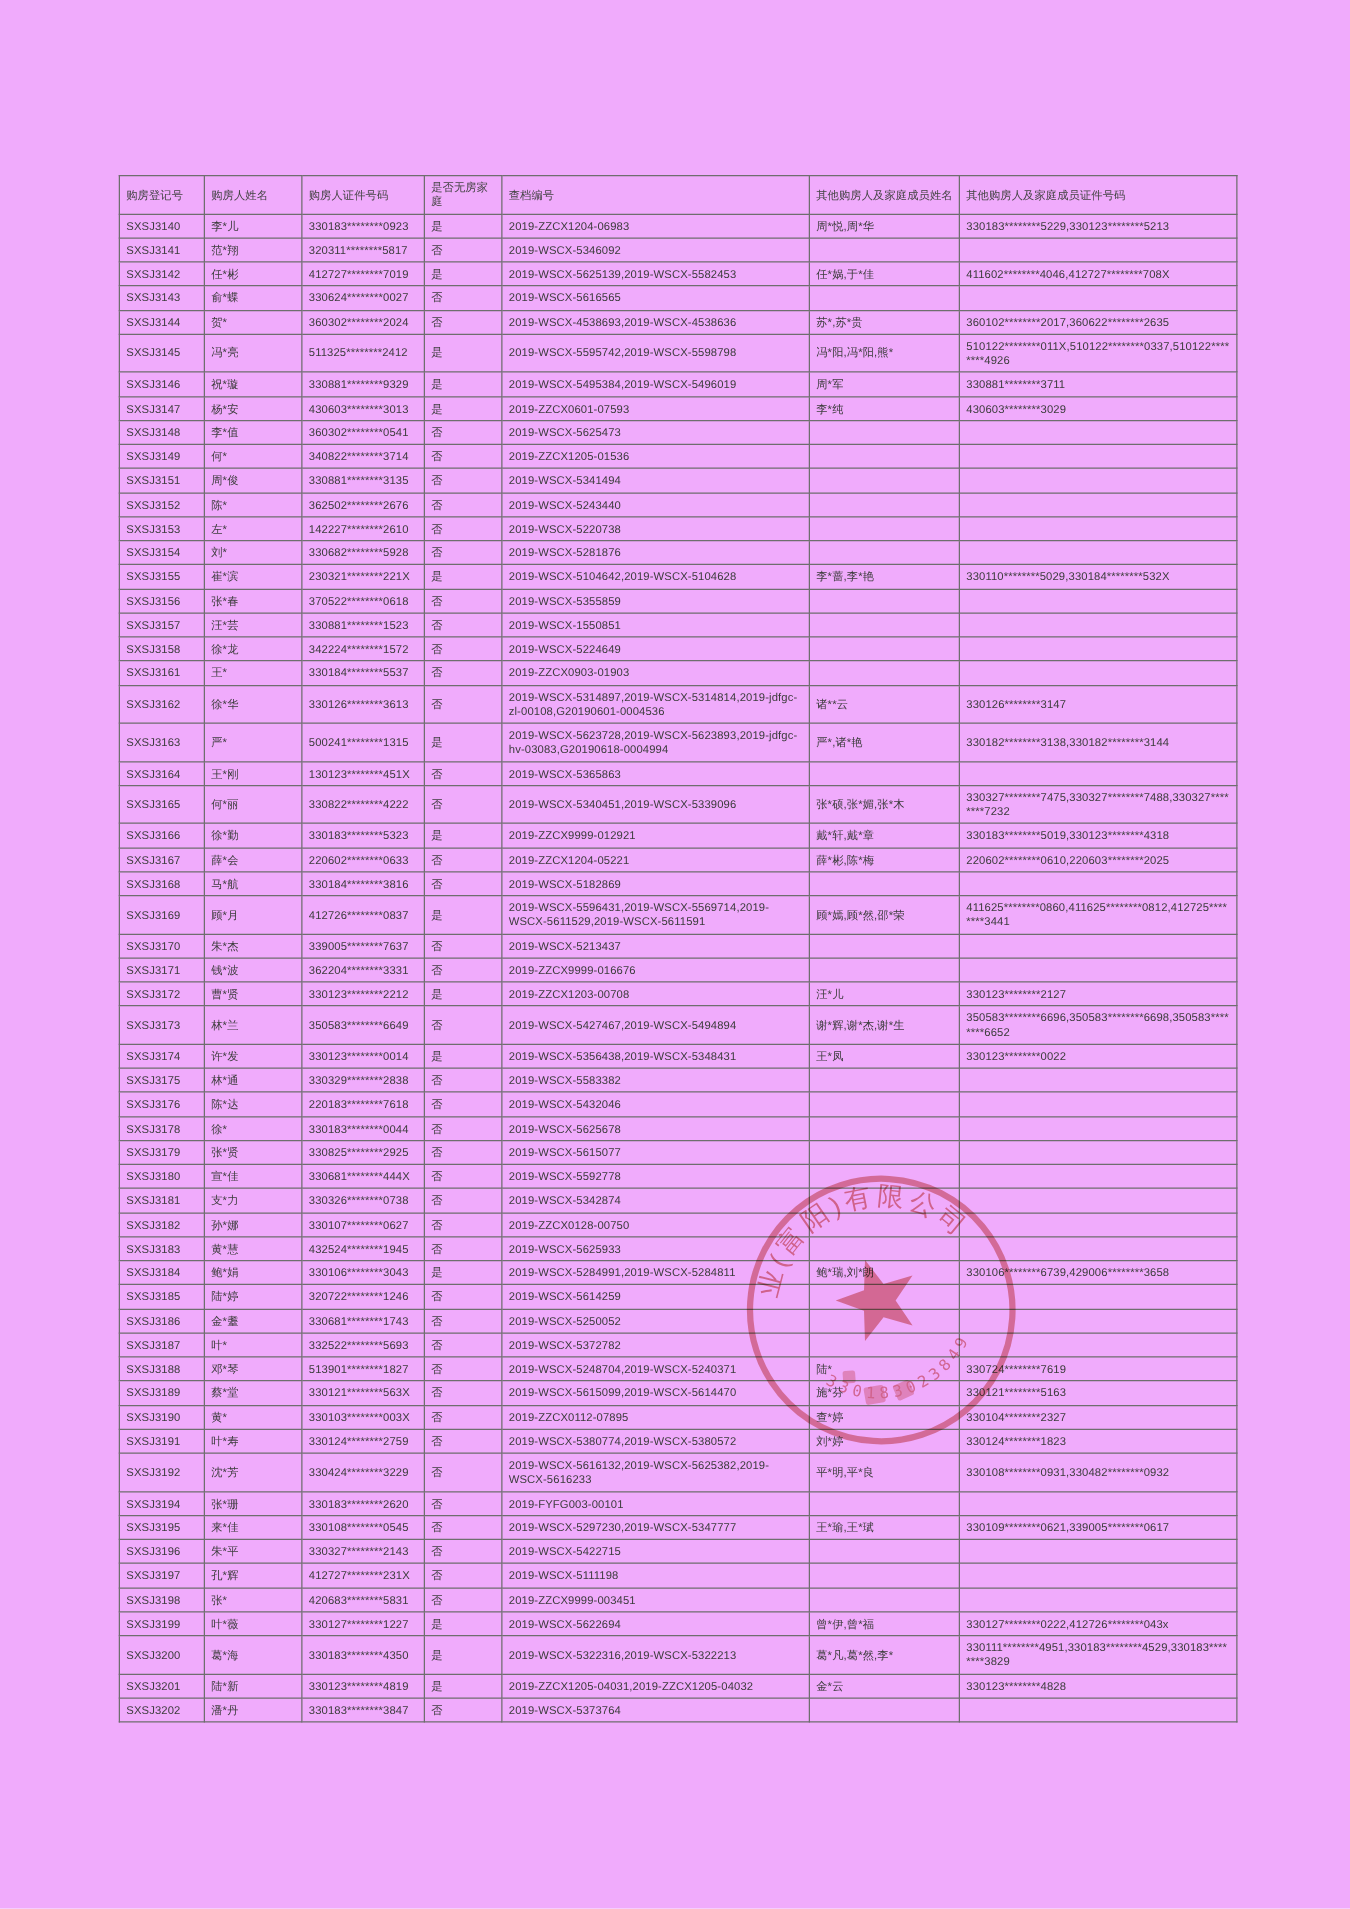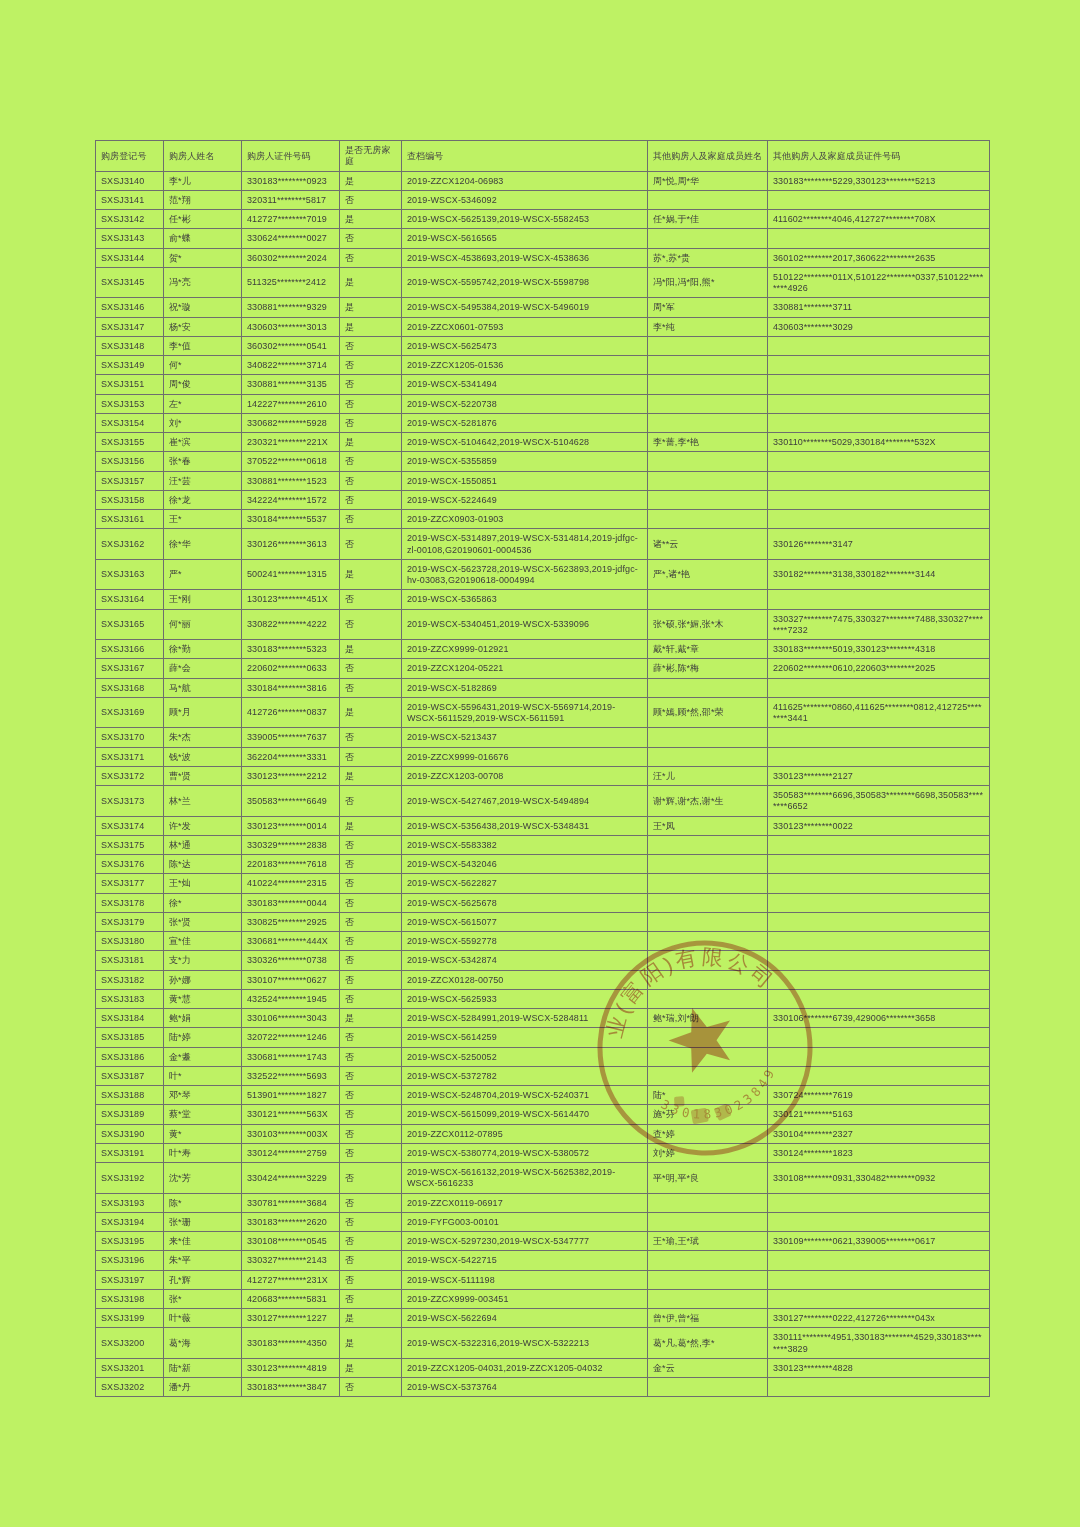--- a/index.html
+++ b/index.html
@@ -5,21 +5,21 @@
   html,body{margin:0;padding:0;}
   body{
     width:1080px;height:1527px;
     background:#ffffff;
     font-family:"Liberation Sans","DejaVu Sans",sans-serif;
     position:relative;
     color:#333;
   }
   .page{
     position:absolute;left:0;top:0;width:1080px;height:1527px;
-    background:#bef264;overflow:hidden;
+    background:#f0abfc;overflow:hidden;
   }
   .table-wrap{
     position:absolute;left:95px;top:140px;width:894px;
   }
   table.reg{
     border-collapse:collapse;
     width:894px;
     table-layout:fixed;
     font-size:9px;
     color:#3c3c3c;
@@ -174,20 +174,29 @@
           <tr>
             <td>SXSJ3151</td>
             <td>周*俊</td>
             <td>330881********3135</td>
             <td>否</td>
             <td>2019-WSCX-5341494</td>
             <td></td>
             <td></td>
           </tr>
           <tr>
+            <td>SXSJ3152</td>
+            <td>陈*</td>
+            <td>362502********2676</td>
+            <td>否</td>
+            <td>2019-WSCX-5243440</td>
+            <td></td>
+            <td></td>
+          </tr>
+          <tr>
             <td>SXSJ3153</td>
             <td>左*</td>
             <td>142227********2610</td>
             <td>否</td>
             <td>2019-WSCX-5220738</td>
             <td></td>
             <td></td>
           </tr>
           <tr>
             <td>SXSJ3154</td>
@@ -372,29 +381,20 @@
           <tr>
             <td>SXSJ3176</td>
             <td>陈*达</td>
             <td>220183********7618</td>
             <td>否</td>
             <td>2019-WSCX-5432046</td>
             <td></td>
             <td></td>
           </tr>
           <tr>
-            <td>SXSJ3177</td>
-            <td>王*灿</td>
-            <td>410224********2315</td>
-            <td>否</td>
-            <td>2019-WSCX-5622827</td>
-            <td></td>
-            <td></td>
-          </tr>
-          <tr>
             <td>SXSJ3178</td>
             <td>徐*</td>
             <td>330183********0044</td>
             <td>否</td>
             <td>2019-WSCX-5625678</td>
             <td></td>
             <td></td>
           </tr>
           <tr>
             <td>SXSJ3179</td>
@@ -514,29 +514,20 @@
             <td>330124********1823</td>
           </tr>
           <tr>
             <td>SXSJ3192</td>
             <td>沈*芳</td>
             <td>330424********3229</td>
             <td>否</td>
             <td>2019-WSCX-5616132,2019-WSCX-5625382,2019-WSCX-5616233</td>
             <td>平*明,平*良</td>
             <td>330108********0931,330482********0932</td>
-          </tr>
-          <tr>
-            <td>SXSJ3193</td>
-            <td>陈*</td>
-            <td>330781********3684</td>
-            <td>否</td>
-            <td>2019-ZZCX0119-06917</td>
-            <td></td>
-            <td></td>
           </tr>
           <tr>
             <td>SXSJ3194</td>
             <td>张*珊</td>
             <td>330183********2620</td>
             <td>否</td>
             <td>2019-FYFG003-00101</td>
             <td></td>
             <td></td>
           </tr>

